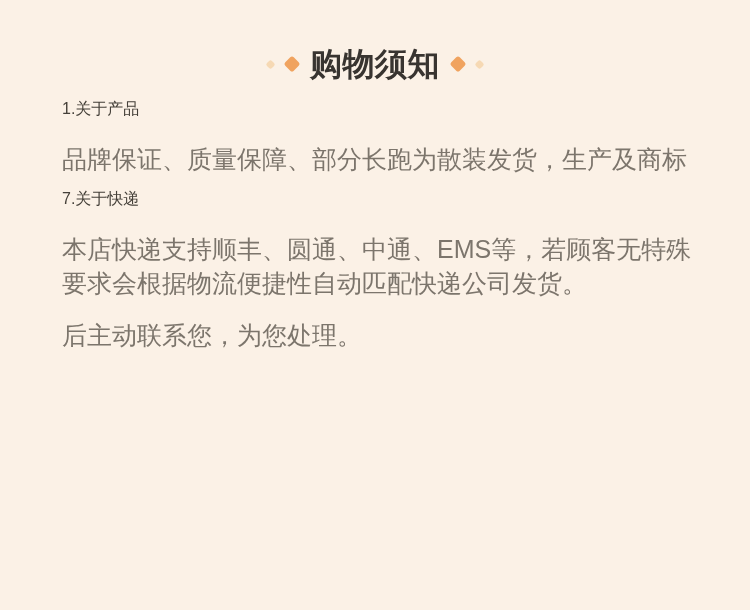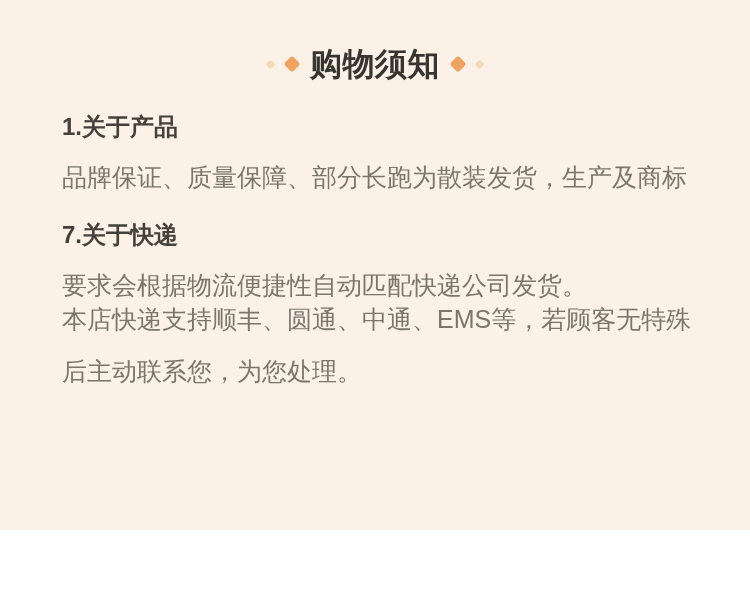--- a/index.html
+++ b/index.html
@@ -5,21 +5,21 @@
   html, body {
     margin: 0;
     padding: 0;
   }
   body {
     font-family: "Liberation Sans", "DejaVu Sans", sans-serif;
   }
   .page {
     position: relative;
     width: 750px;
-    height: 530px;
+    height: 610px;
     background: #FBF1E6;
     overflow: hidden;
     box-sizing: border-box;
     padding-top: 42px;
   }
   .title-row {
     display: flex;
     align-items: center;
     justify-content: center;
     height: 44px;
@@ -47,24 +47,24 @@
   .dm.small {
     width: 7px;
     height: 7px;
     border-radius: 2px;
     background: #F6D9B4;
   }
   .content {
     padding: 0 56px 0 62px;
   }
   .section-heading {
-    margin: 26px 0 0 0;
-    font-size: 24px;
+    margin: 8px 0 0 0;
+    font-size: 16px;
     line-height: 30px;
-    font-weight: 700;
+    font-weight: 400;
     color: #454039;
   }
   .para {
     margin-top: 18px;
   }
   .para .line {
     font-size: 25px;
     line-height: 34px;
     color: #7C756C;
     white-space: nowrap;
@@ -88,22 +88,22 @@
     <section>
       <h2 class="section-heading">1.关于产品</h2>
       <div class="para">
         <div class="line">品牌保证、质量保障、部分长跑为散装发货，生产及商标</div>
       </div>
     </section>
 
     <section>
       <h2 class="section-heading">7.关于快递</h2>
       <div class="para">
+        <div class="line">本店快递支持顺丰、圆通、中通、EMS等，若顾客无特殊</div>
         <div class="line">要求会根据物流便捷性自动匹配快递公司发货。</div>
-        <div class="line">本店快递支持顺丰、圆通、中通、EMS等，若顾客无特殊</div>
       </div>
     </section>
 
     <section>
       <div class="para">
         <div class="line">后主动联系您，为您处理。</div>
       </div>
     </section>
 
   </div>

